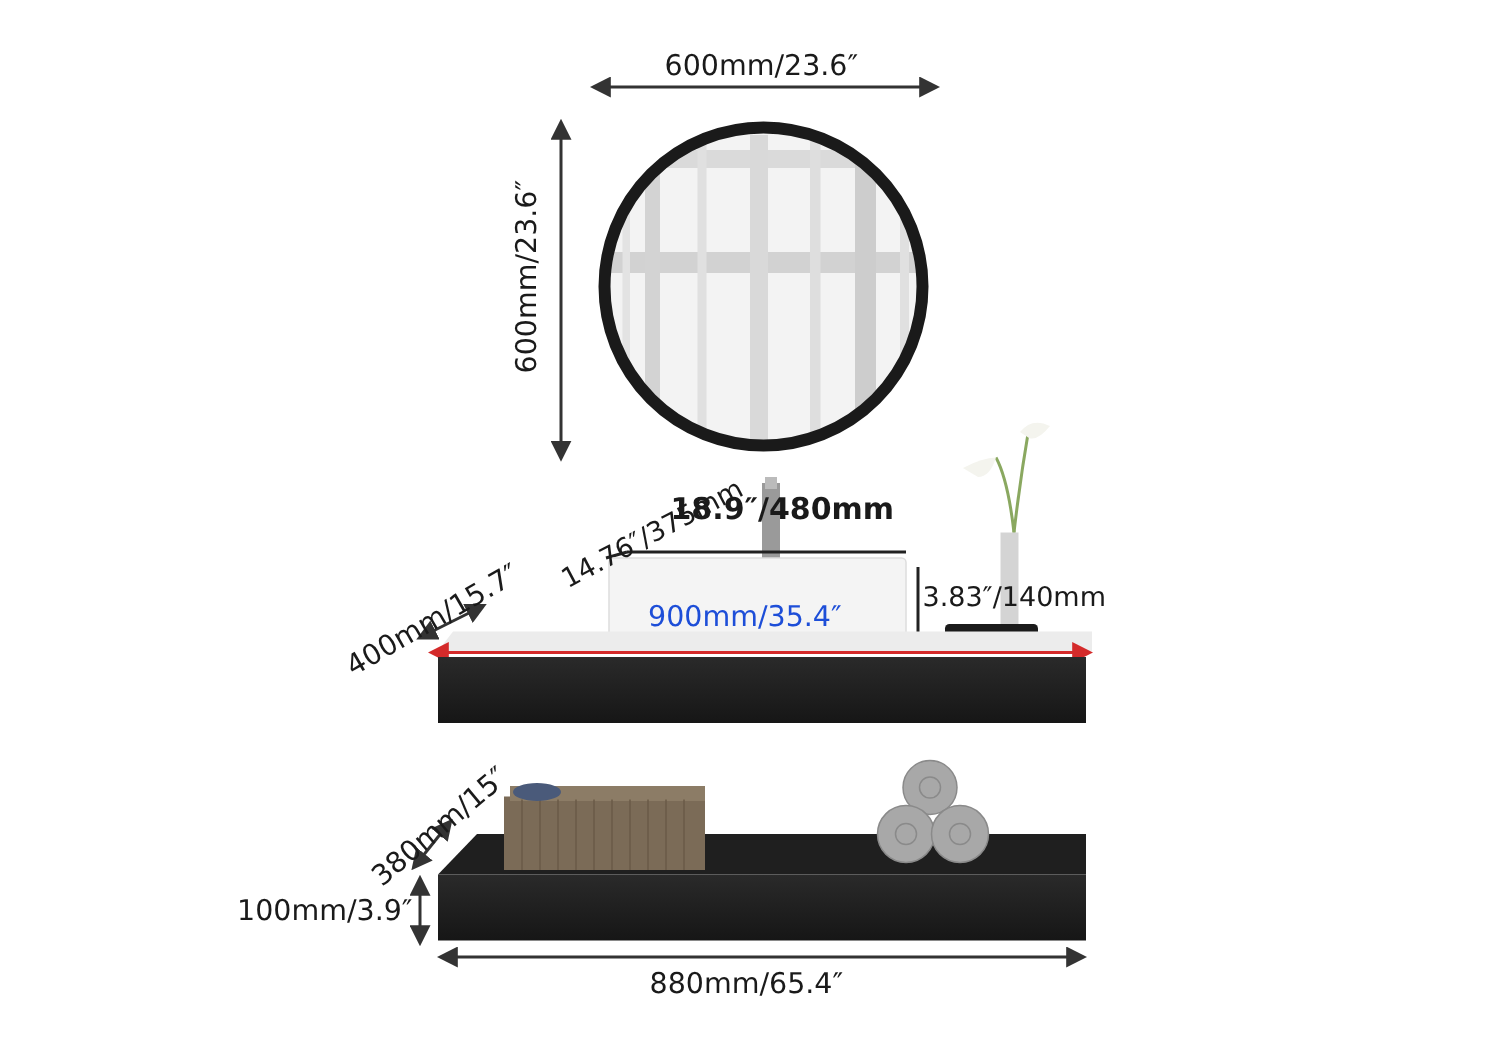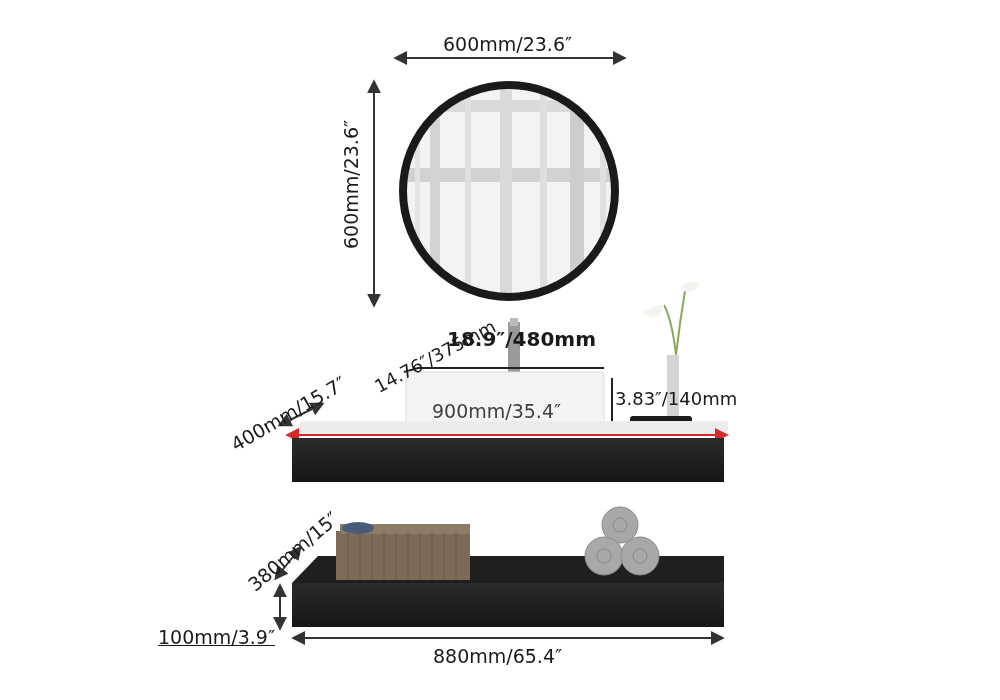--- a/index.html
+++ b/index.html
@@ -1,18 +1,18 @@
 <!DOCTYPE html>
 <html><head>
 <meta charset="utf-8">
 <style>
   html,body{margin:0;padding:0;background:#fff;}
   body{width:1000px;height:700px;position:relative;overflow:hidden;font-family:"DejaVu Sans",sans-serif;}
   .lbl{position:absolute;color:#1a1a1a;font-size:19px;white-space:nowrap;line-height:1;}
-  .red{color:#404040;text-align:right;}
+  .red{color:#1d4ed8;text-align:right;}
   svg{position:absolute;left:0;top:0;}
 </style>
 </head>
 <body>
 
 <svg width="1000" height="700" viewBox="0 0 1000 700">
   <defs>
     <marker id="ah" viewBox="0 0 10 10" refX="8" refY="5" markerWidth="7" markerHeight="7" orient="auto-start-reverse">
       <path d="M0,0 L10,5 L0,10 z" fill="#333"></path>
     </marker>
@@ -114,14 +114,14 @@
 <div class="lbl" style="left:443px;top:35px;">600mm/23.6″</div>
 <div class="lbl" style="left:342px;top:249px;transform:rotate(-90deg);transform-origin:0 0;">600mm/23.6″</div>
 
 <div class="lbl" style="left:372px;top:380px;transform:rotate(-28deg);transform-origin:0 0;font-size:18px;">14.76″/375mm</div>
 <div class="lbl" style="left:447px;top:329px;font-size:20px;font-weight:bold;">18.9″/480mm</div>
 <div class="lbl" style="left:615px;top:390px;font-size:18px;">3.83″/140mm</div>
 <div class="lbl red" style="left:432px;top:402px;">900mm/35.4″</div>
 <div class="lbl" style="left:228px;top:438px;transform:rotate(-30deg);transform-origin:0 0;">400mm/15.7″</div>
 
 <div class="lbl" style="left:245px;top:580px;transform:rotate(-40deg);transform-origin:0 0;">380mm/15″</div>
-<div class="lbl" style="left:158px;top:628px;text-decoration:underline;">100mm/3.9″</div>
+<div class="lbl" style="left:158px;top:598px;">100mm/3.9″</div>
 <div class="lbl" style="left:433px;top:647px;">880mm/65.4″</div>
 
 </body></html>

